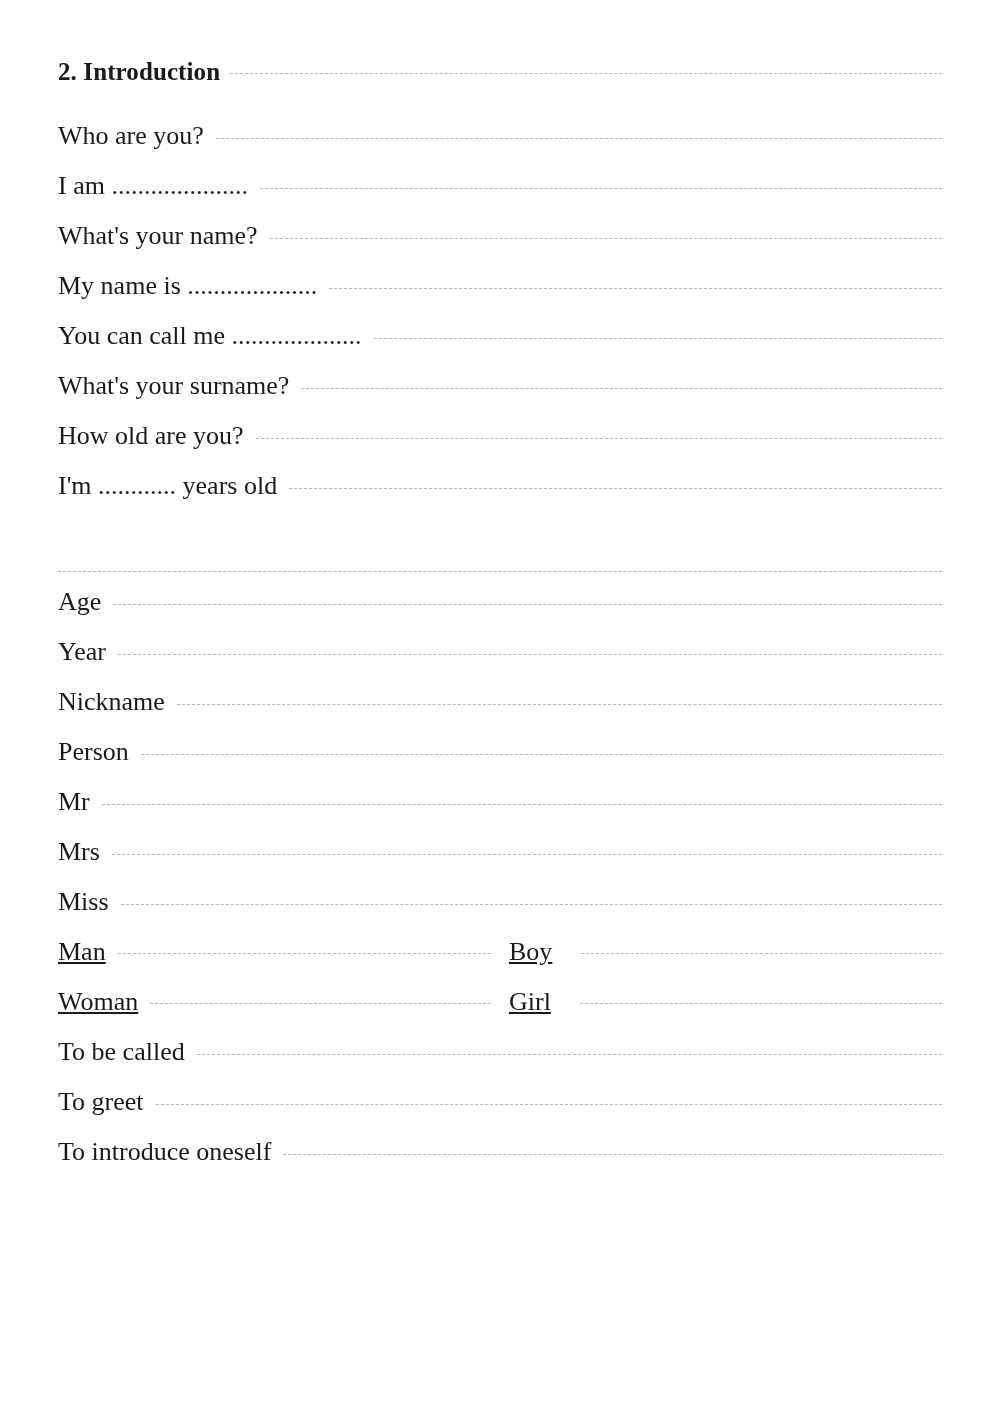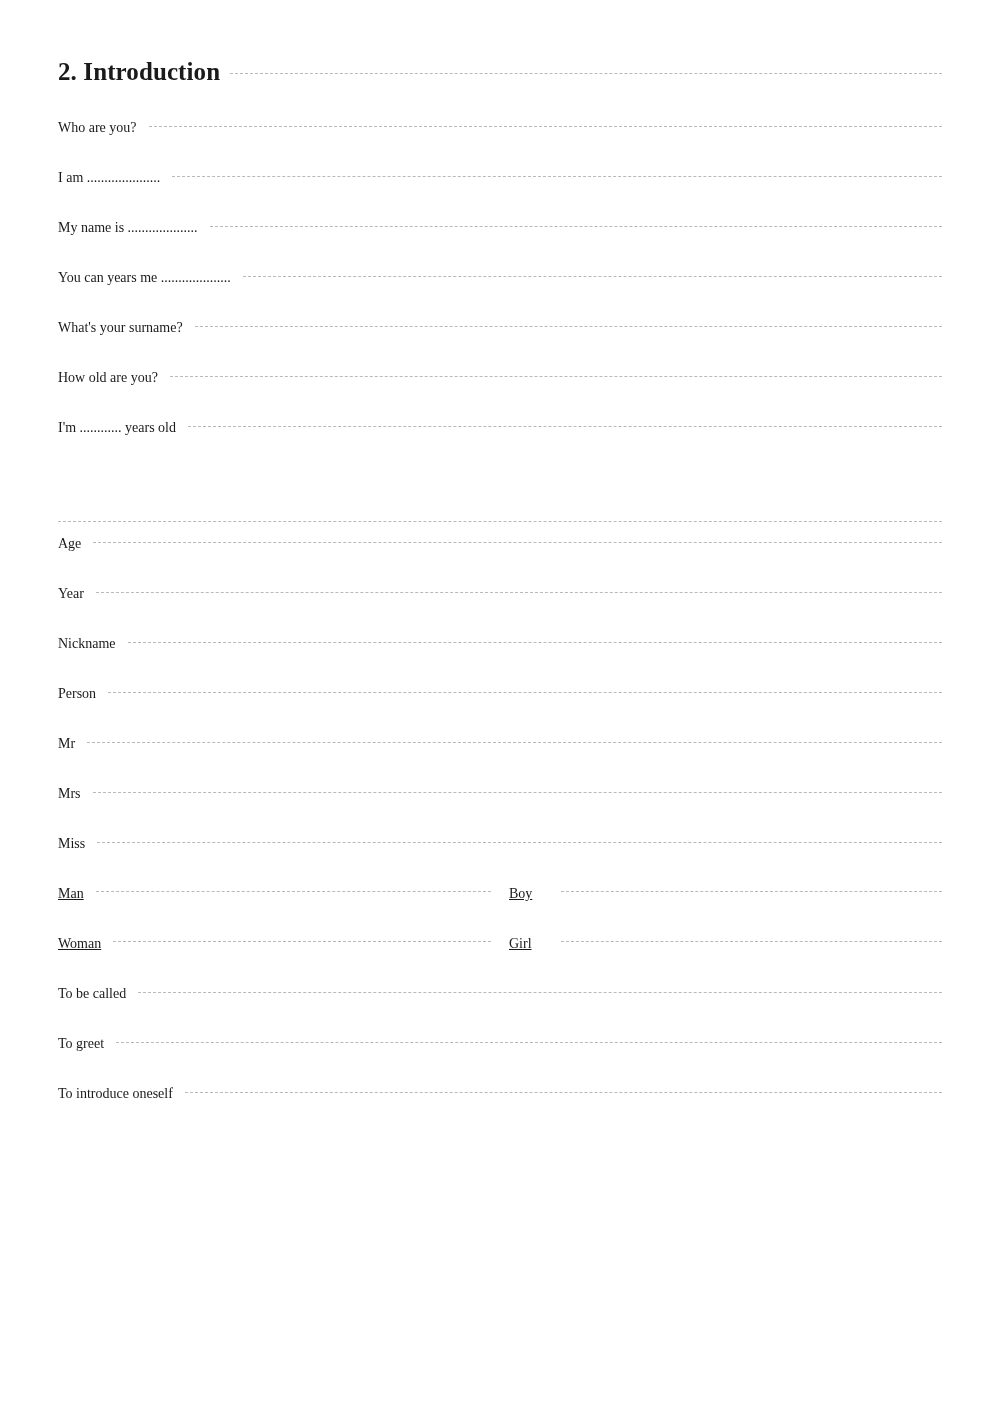--- a/index.html
+++ b/index.html
@@ -44,21 +44,21 @@
     min-width: 10px;
   }
 
   
   .line-row {
     display: flex;
     align-items: baseline;
     height: 50px;
   }
   .line-label {
-    font-size: 14px;
+    font-size: 26px;
     white-space: nowrap;
     padding-right: 12px;
     line-height: 1.2;
   }
   .line-row .dotfill {
     transform: translateY(-5px);
   }
 
   
   .two-col {
@@ -97,25 +97,29 @@
   <div>
     <div class="line-row">
       <div class="line-label">Who are you?</div>
       <div class="dotfill"></div>
     </div>
     <div class="line-row">
       <div class="line-label">I am .....................</div>
       <div class="dotfill"></div>
     </div>
     <div class="line-row">
+      <div class="line-label">What's your name?</div>
+      <div class="dotfill"></div>
+    </div>
+    <div class="line-row">
       <div class="line-label">My name is ....................</div>
       <div class="dotfill"></div>
     </div>
     <div class="line-row">
-      <div class="line-label">You can years me ....................</div>
+      <div class="line-label">You can call me ....................</div>
       <div class="dotfill"></div>
     </div>
     <div class="line-row">
       <div class="line-label">What's your surname?</div>
       <div class="dotfill"></div>
     </div>
     <div class="line-row">
       <div class="line-label">How old are you?</div>
       <div class="dotfill"></div>
     </div>

